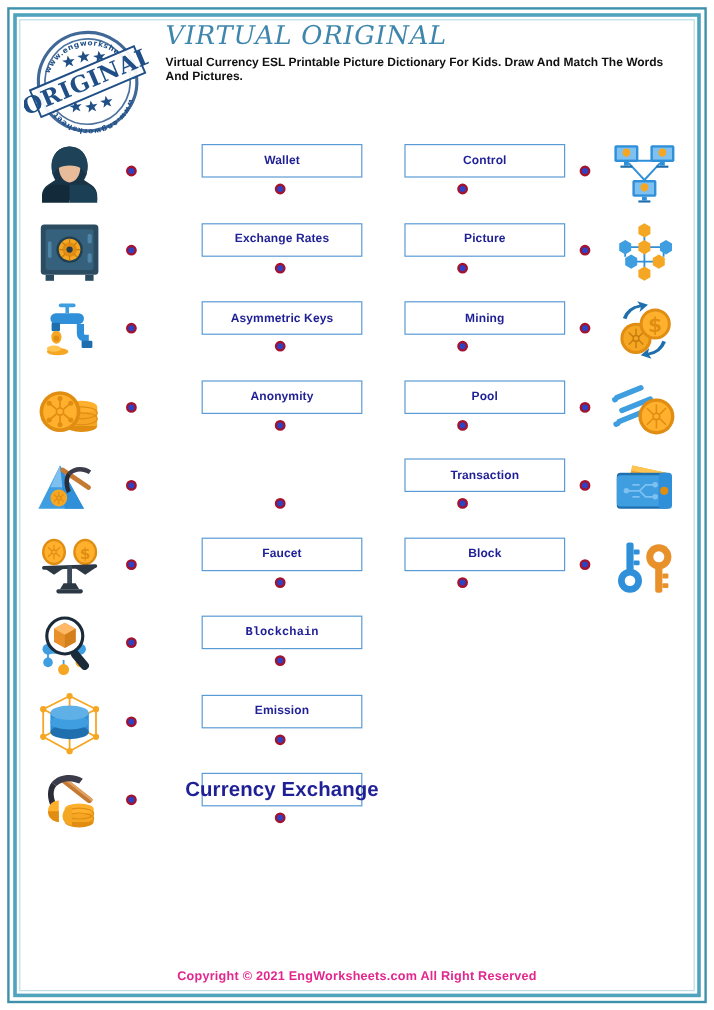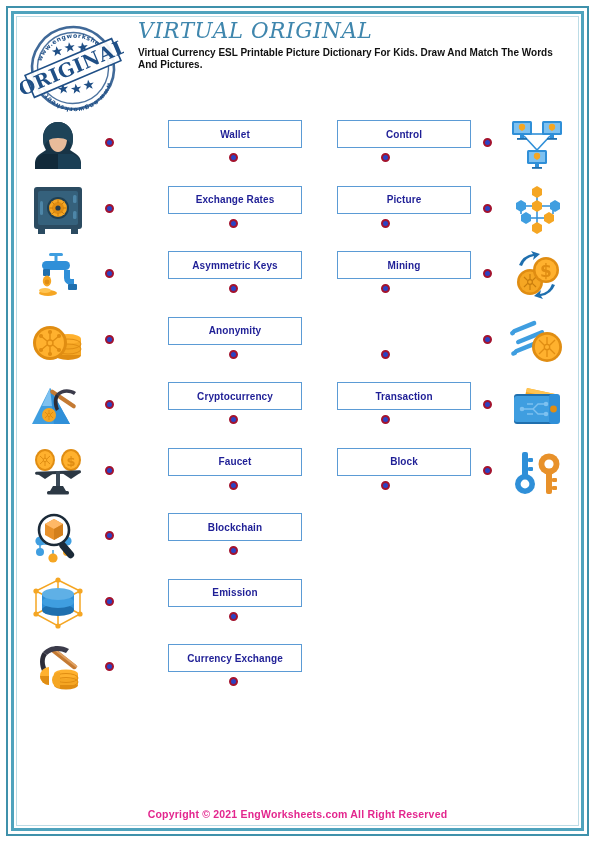--- a/index.html
+++ b/index.html
@@ -351,20 +351,21 @@
             <circle cx="20" cy="17" r="1.4" fill="#e08d12"></circle>
             <circle cx="20" cy="39" r="1.4" fill="#e08d12"></circle>
           </g>
         </svg>
       </div>
       <div class="dot dot-left"></div>
 
       <div class="word-box col-a">Anonymity</div>
       <div class="dot-under dot-a"></div>
 
+      <div class="word-box col-b">Pool</div>
       <div class="dot-under dot-b"></div>
 
       <div class="dot dot-right"></div>
       <div class="icon-cell icon-right">
         <svg width="56" height="52" viewBox="0 0 56 52">
           <g fill="#3f9ee0">
             <rect x="2" y="10" width="26" height="4.5" rx="2.2" transform="rotate(-22 15 12)"></rect>
             <rect x="6" y="20" width="30" height="4.5" rx="2.2" transform="rotate(-22 21 22)"></rect>
             <rect x="4" y="30" width="26" height="4.5" rx="2.2" transform="rotate(-22 17 32)"></rect>
             <rect x="1" y="16" width="5" height="4.5" rx="2.2" transform="rotate(-22 3 18)"></rect>
@@ -393,21 +394,20 @@
           </g>
           <g>
             <rect x="18" y="17" width="30" height="4" rx="2" fill="#c47a33" transform="rotate(34 33 19)"></rect>
             <path d="M26 14c5-6 14-6 20-2l-2 3c-5-3-11-3-15 1z" fill="#3b3b4a"></path>
             <path d="M26 14c-3 4-3 11 0 17l3-2c-2-5-2-10 0-13z" fill="#2c2c38"></path>
           </g>
         </svg>
       </div>
       <div class="dot dot-left"></div>
 
-      <div class="word-box col-a">Cryptocurrency</div>
       <div class="dot-under dot-a"></div>
 
       <div class="word-box col-b">Transaction</div>
       <div class="dot-under dot-b"></div>
 
       <div class="dot dot-right"></div>
       <div class="icon-cell icon-right">
         <svg width="56" height="48" viewBox="0 0 56 48">
           <polygon points="18,6 46,12 44,20 16,14" fill="#f5a623"></polygon>
           <polygon points="18,6 46,12 45,16 17,10" fill="#ffc452"></polygon>
@@ -468,21 +468,21 @@
             <circle cx="40" cy="18" r="10.5" fill="#e8912a"></circle>
             <circle cx="40" cy="18" r="4.6" fill="#ffffff"></circle>
             <rect x="37" y="26" width="6" height="22" rx="2" fill="#e8912a"></rect>
             <rect x="43" y="32" width="5" height="4" rx="1" fill="#e8912a"></rect>
             <rect x="43" y="40" width="5" height="4" rx="1" fill="#e8912a"></rect>
           </g>
         </svg>
       </div>
     </div>
 
-    <div class="row" style="top:393px;">
+    <div class="row" style="top:393px;font-family:Liberation Mono, monospace;">
       <div class="icon-cell icon-left">
         <svg width="56" height="54" viewBox="0 0 56 54">
           <g stroke="#3f9ee0" stroke-width="1.5" fill="none">
             <path d="M10 34h26M10 34v6M36 34v6M23 40v6"></path>
           </g>
           <circle cx="10" cy="31" r="4.6" fill="#3f9ee0"></circle>
           <circle cx="37" cy="31" r="4.6" fill="#3f9ee0"></circle>
           <circle cx="10" cy="42" r="4" fill="#3f9ee0"></circle>
           <circle cx="23" cy="48" r="4.6" fill="#f5a623"></circle>
           <circle cx="37" cy="42" r="4" fill="#f5a623"></circle>
@@ -548,21 +548,21 @@
               <ellipse cx="36" cy="40" rx="12" ry="4.5"></ellipse>
             </g>
           </g>
           <path d="M10 34a9 9 0 0 1 9-9v18a9 9 0 0 1-9-9z" fill="#ffb12e"></path>
           <path d="M10 34a9 9 0 0 0 9 9V34z" fill="#e08d12"></path>
           <path d="M22 38a8 8 0 0 1 8-8v16a8 8 0 0 1-8-8z" fill="#f5a623"></path>
         </svg>
       </div>
       <div class="dot dot-left"></div>
 
-      <div class="word-box col-a" style="font-size:10px;">Currency Exchange</div>
+      <div class="word-box col-a" style="font-size:17px;">Currency Exchange</div>
       <div class="dot-under dot-a"></div>
     </div>
 
 
   </div>
 
   <div class="footer">Copyright © 2021 EngWorksheets.com All Right Reserved</div>
 
 </div>
 

